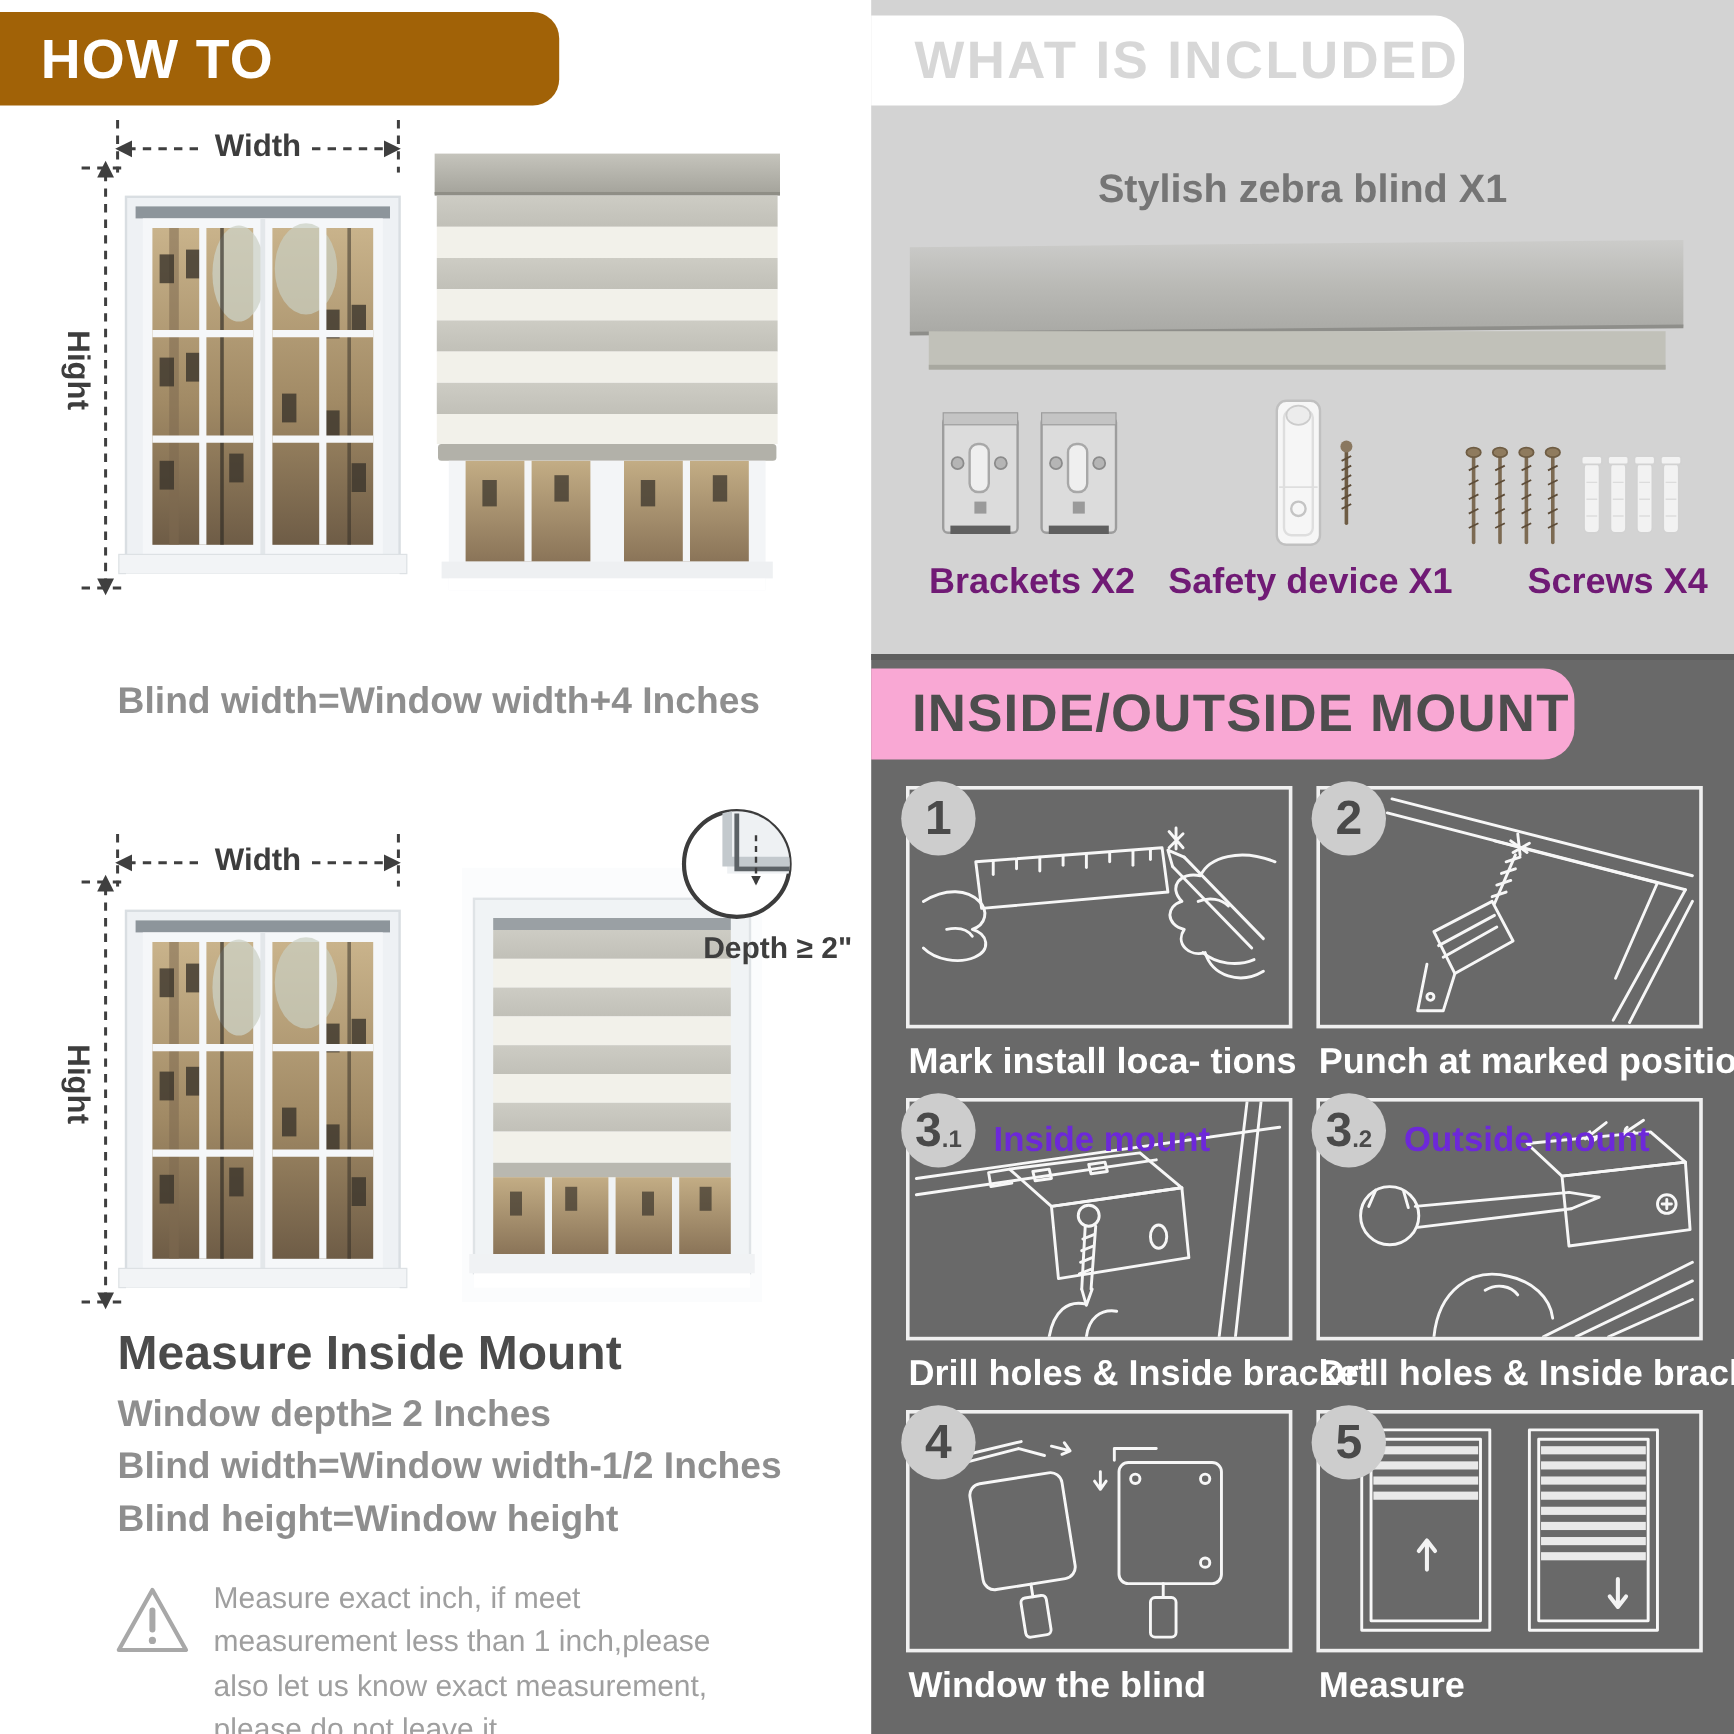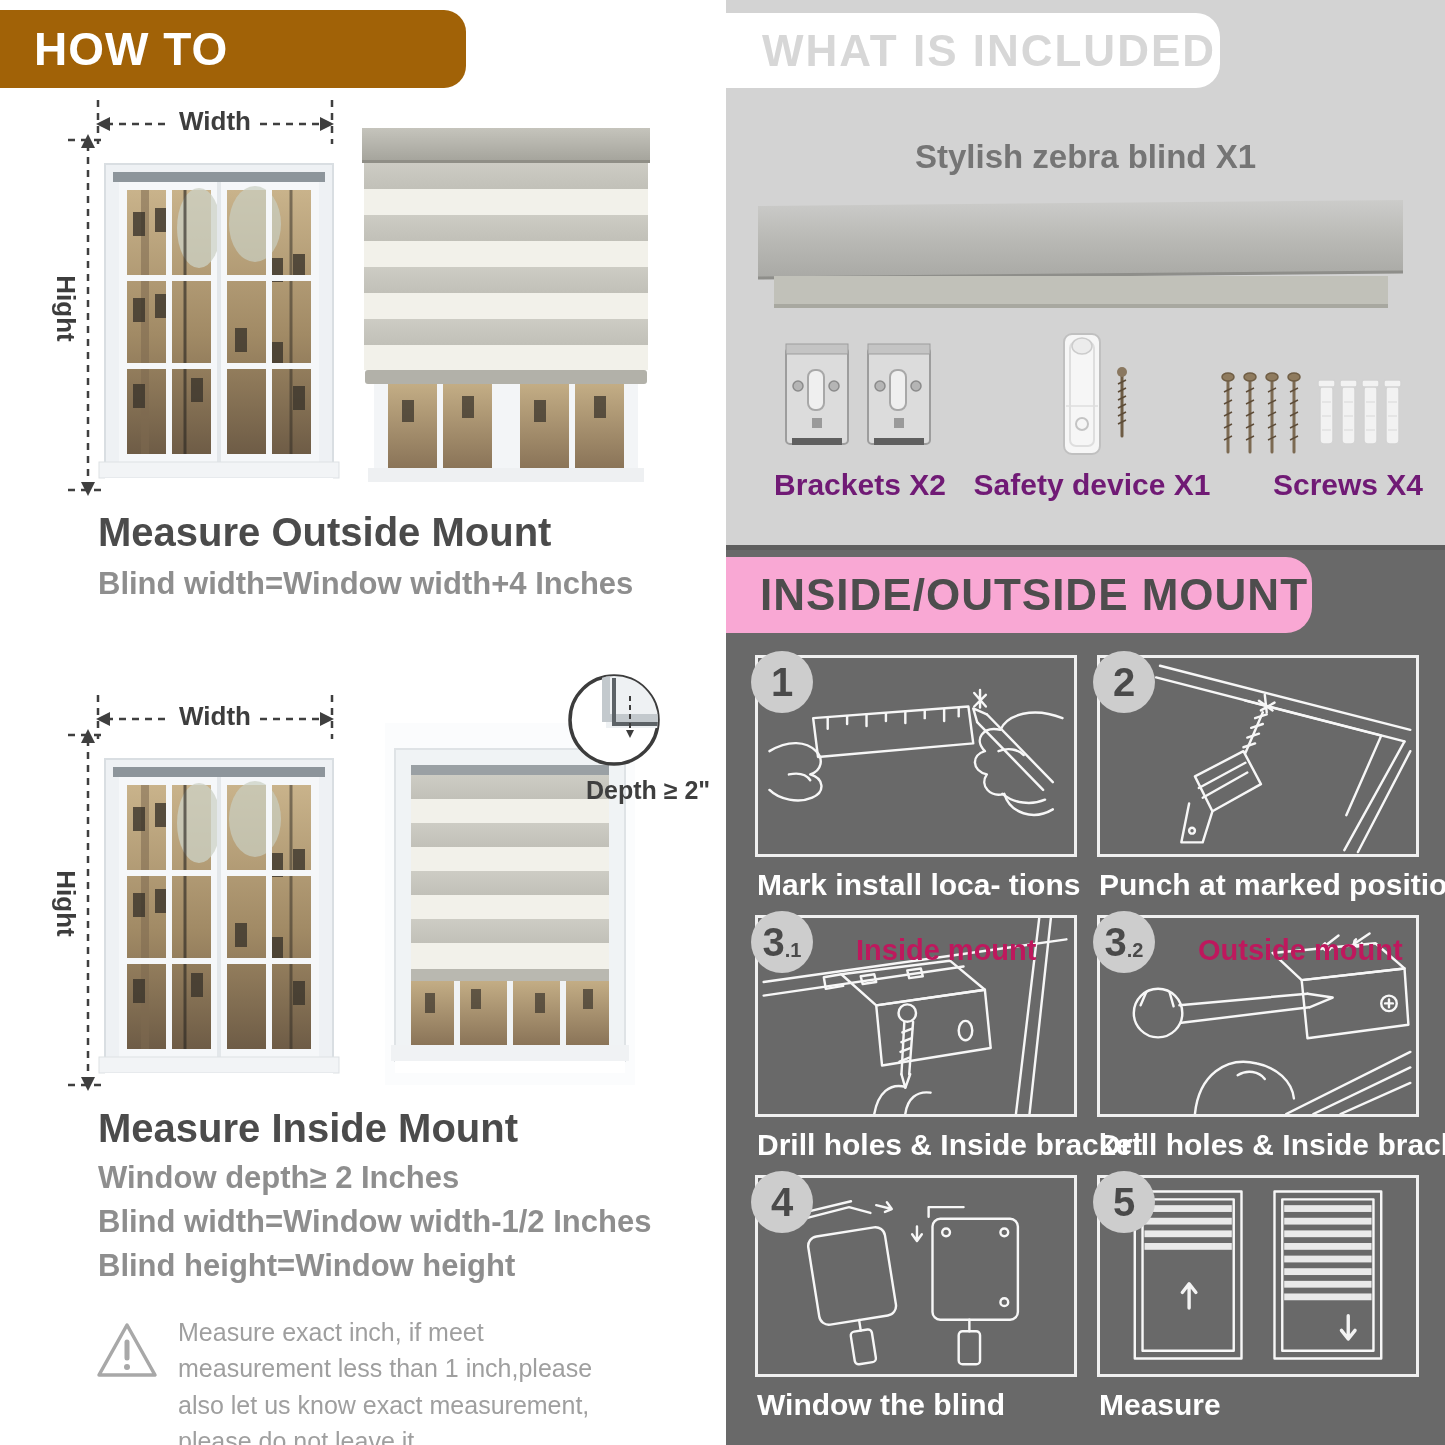--- a/index.html
+++ b/index.html
@@ -41,21 +41,21 @@
   .step{
     position:absolute;width:322px;height:202px;border:3px solid #f0f0f0;
     box-sizing:border-box;background:transparent;
   }
   .badge{
     position:absolute;top:-7px;left:-7px;width:62px;height:62px;border-radius:50%;
     background:#cdcdcd;color:#4a4a4a;display:flex;align-items:center;justify-content:center;
     font-size:40px;font-weight:bold;
   }
   .badge small{font-size:20px;font-weight:bold;margin-top:16px;}
-  .stepLabel{position:absolute;left:98px;top:16px;color:#be185d;font-size:29px;font-weight:bold;}
+  .stepLabel{position:absolute;left:70px;top:16px;color:#6d28d9;font-size:29px;font-weight:bold;}
   .cap{position:absolute;color:#ffffff;font-size:30px;font-weight:bold;white-space:nowrap;}
   .artSvg{position:absolute;left:0;top:0;width:100%;height:100%;}
   .stroke{stroke:#f7f7f7;stroke-width:2.5;fill:none;stroke-linecap:round;stroke-linejoin:round;}
   .dash{stroke:#3f3f3f;stroke-width:2.5;fill:none;stroke-dasharray:7 6;}
   .ah{fill:#3f3f3f;stroke:none;}
   .wlabel{position:absolute;left:0;right:0;top:8px;text-align:center;font-size:26px;color:#3d3d3d;font-weight:bold;}
   .hlabel{position:absolute;left:-34px;top:44%;font-size:26px;color:#3d3d3d;font-weight:bold;}
 </style>
 </head>
 <body>
@@ -190,21 +190,20 @@
       </g>
       <g stroke="#f3f5f7" stroke-width="6">
         <line x1="78" y1="264" x2="78" y2="348"></line>
         <line x1="210" y1="264" x2="210" y2="348"></line>
       </g>
       <rect x="6" y="348" width="276" height="14" fill="#eef0f2"></rect>
       <rect x="12" y="362" width="264" height="10" fill="#ffffff"></rect>
     </svg>
   </div>
 
-  <div class="abs titleDark" style="left:98px;top:510px;">Measure Outside Mount</div>
   <div class="abs subGray" style="left:98px;top:566px;">Blind width=Window width+4 Inches</div>
 
   <div class="abs" style="left:95px;top:723px;width:248px;height:362px;">
     <svg viewBox="0 0 248 362" width="248" height="362">
         <use href="#win-photo"></use>
       </svg>
   </div>
 
   <div class="abs" style="left:92px;top:693px;width:246px;height:46px;">
     <svg class="artSvg" viewBox="0 0 246 46">

